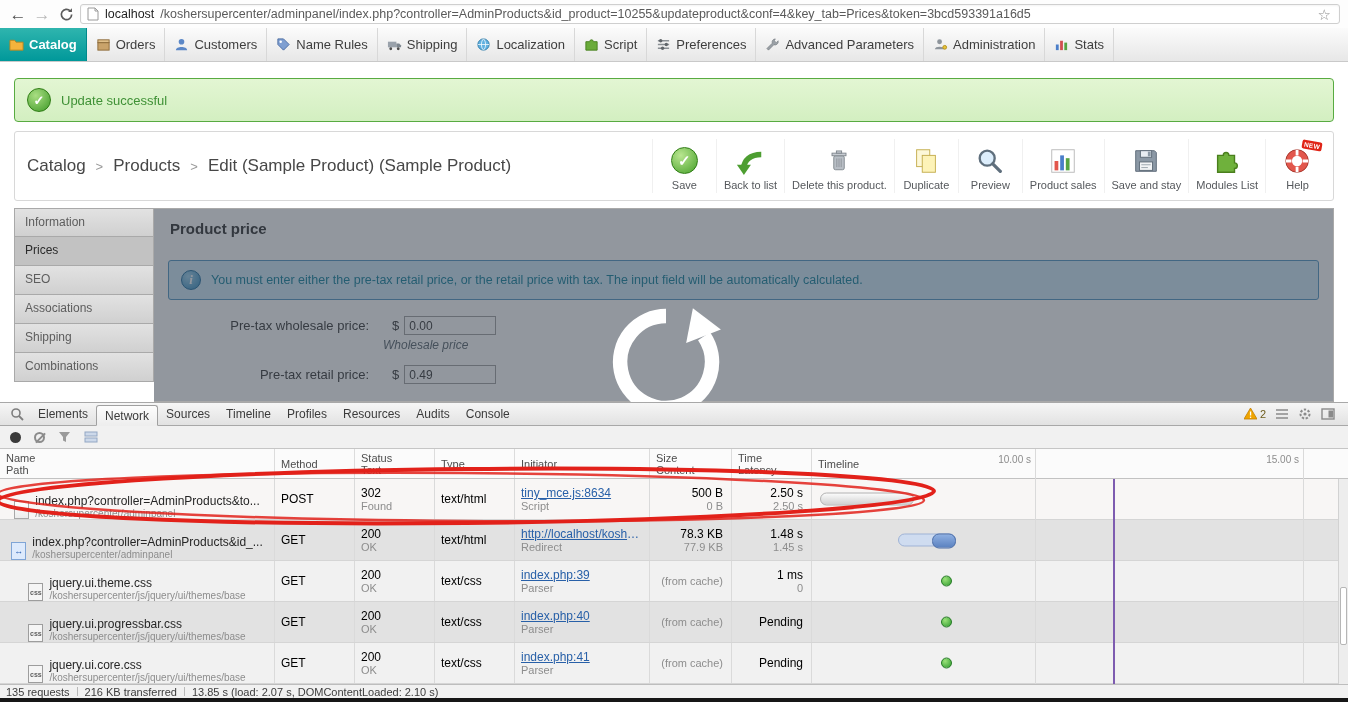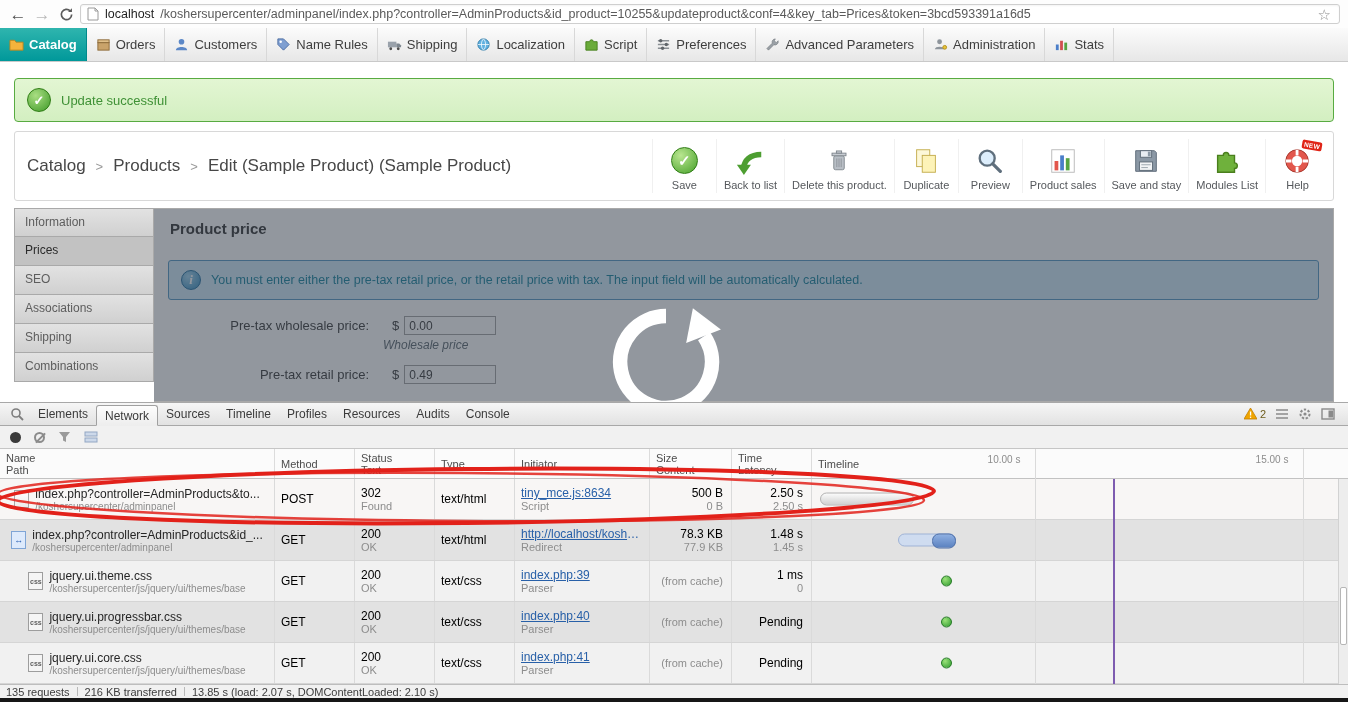--- a/index.html
+++ b/index.html
@@ -75,36 +75,36 @@
   .clear-ic{width:11px;height:11px;border-radius:50%;border:2px solid #8c8c8c;position:relative}
   .clear-ic::after{content:"";position:absolute;left:-2px;top:3.5px;width:13px;height:2px;background:#8c8c8c;transform:rotate(-45deg)}
 
   .ntable{position:relative;height:235px;overflow:hidden}
   .nhead{display:flex;height:30px;background:#fbfbfb;border-bottom:1px solid #c2c2c2;font-size:11px;color:#4d4d4d}
   .hc{display:flex;flex-direction:column;justify-content:center;padding:0 6px;border-right:1px solid #dcdcdc;overflow:hidden}
   .c-name{width:275px}.c-method{width:80px}.c-status{width:80px}.c-type{width:80px}.c-init{width:135px}.c-size{width:82px}.c-time{width:80px}.c-tl{flex:1;position:relative;border-right:none}
   .nrows{position:relative}
   .nrow{display:flex;height:41px;border-bottom:1px solid #d5d5d5;font-size:12px}
   .cell{border-right:1px solid #dadada;display:flex;flex-direction:column;justify-content:center;padding:0 6px;overflow:hidden}
-  .cell-name{flex-direction:row;align-items:center;gap:6px}
+  .cell-name{flex-direction:row;align-items:flex-end;gap:6px}
   .nmwrap{display:flex;flex-direction:column;overflow:hidden}
   .r1{background:#f8f6f5}.r-even{background:#e2e2e2}.r-odd{background:#f1f1f1}
   .nm1{color:#262626;white-space:nowrap;overflow:hidden;text-overflow:ellipsis}
   .nm2{color:#8d8d8d;font-size:10px;white-space:nowrap;overflow:hidden;text-overflow:ellipsis}
   .lnk{color:#2860a8;text-decoration:underline;white-space:nowrap;overflow:hidden;text-overflow:ellipsis}
   .sub{color:#8d8d8d;font-size:11px;white-space:nowrap}
   .ra{align-items:flex-end;text-align:right;padding-right:8px}
   .fic{width:15px;height:18px;flex:0 0 auto;border:1px solid #a8a8a8;background:linear-gradient(#fff,#ececec);position:relative}
   .fic.redirect{background:#ddeafc;border-color:#7fa5d6;color:#2c62b4;font-size:9px;display:flex;align-items:center;justify-content:center}
   .fic.redirect::after{content:"↔";font-weight:bold}
   .fic.css{background:#f5f5f5;border-color:#9d9d9d;display:flex;align-items:center;justify-content:center}
   .fic.css::after{content:"css";font-size:7px;font-weight:bold;color:#5e5e5e}
   .gridline{position:absolute;top:0;bottom:0;width:1px;background:#dadada}
   .loadline{position:absolute;top:30px;bottom:0;width:2px;background:#7e5cb0}
-  .tick{position:absolute;top:5px;width:54px;text-align:center;font-size:10px;color:#8c8c8c}
+  .tick{position:absolute;top:5px;width:54px;text-align:right;font-size:10px;color:#8c8c8c}
   .pill{position:absolute;top:50%;transform:translateY(-50%);height:13px;border-radius:7px}
   .pill.gray{left:8px;width:94px;background:linear-gradient(#fbfbfb,#d1d1d1);border:1px solid #b2b2b2}
   .pill.blue{left:86px;width:58px;background:#cfdcf0;border:1px solid #9fb3d6}
   .pill.blue::after{content:"";position:absolute;right:-1px;top:-1px;width:22px;height:13px;border-radius:7px;background:linear-gradient(#8fb0e2,#5b82c0);border:1px solid #4a6da8}
   .dotg{position:absolute;left:129px;top:50%;transform:translateY(-50%);width:11px;height:11px;border-radius:50%;background:radial-gradient(circle at 35% 30%,#9be27a,#2f9b2f);border:1px solid #237a23}
   .dt-sb{position:absolute;right:0;top:30px;bottom:0;width:10px;background:#ededed;border-left:1px solid #d2d2d2}
   .dt-sb-thumb{position:absolute;left:1px;right:1px;top:108px;height:58px;background:#fff;border:1px solid #b6b6b6;border-radius:2px}
 
   .dstatus{height:14px;background:#f1f1f1;border-top:1px solid #bdbdbd;display:flex;align-items:center;gap:7px;padding-left:6px;font-size:11px;line-height:12px;color:#3c3c3c}
   .dsep{width:1px;height:9px;background:#b9b9b9}

